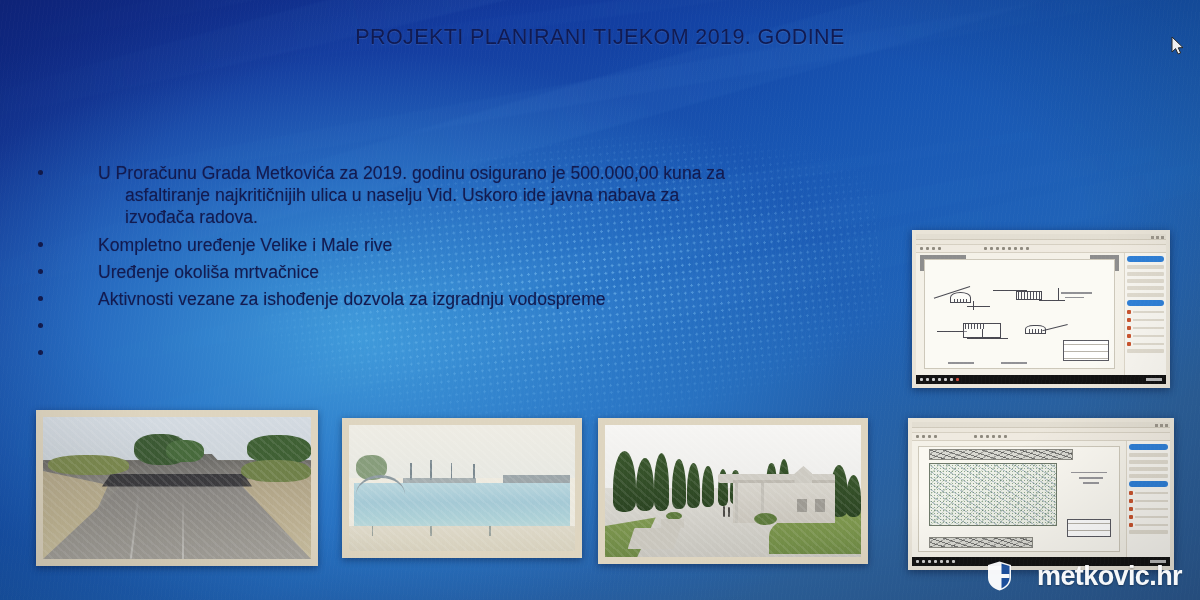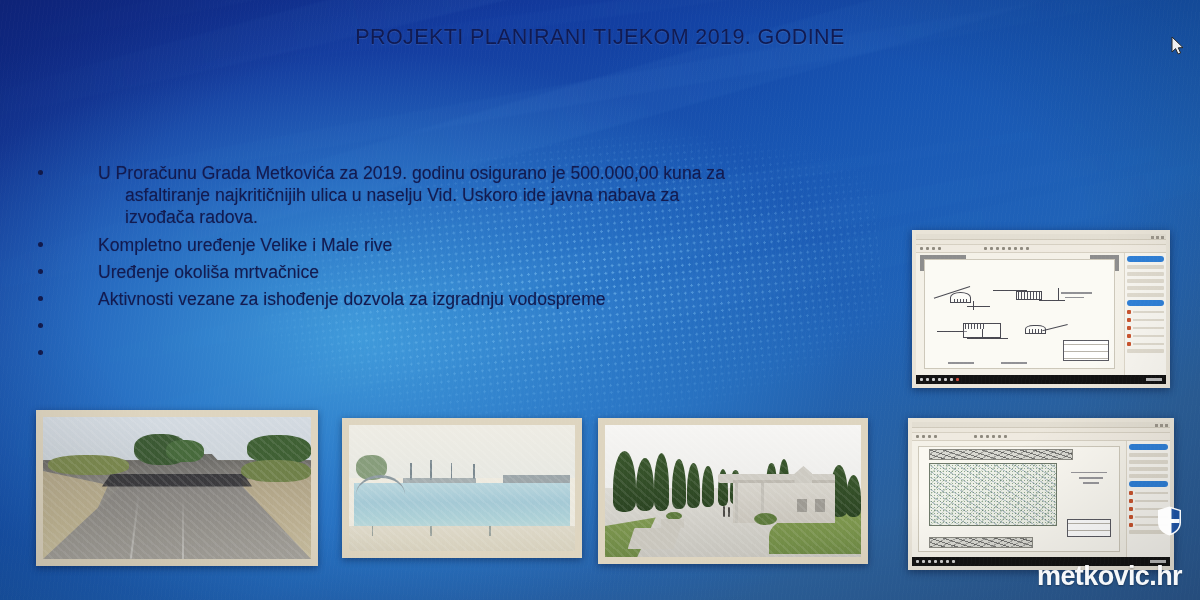--- a/index.html
+++ b/index.html
@@ -216,23 +216,22 @@
       repeating-linear-gradient(-30deg, rgba(60,60,60,.35) 0 1px, rgba(0,0,0,0) 1px 5px);
     border:1px solid #8a8a82;
   }
   .map-stamp { position:absolute; right:4%; bottom:14%; width:22%; height:17%; border:1px solid #5a5a62; background:#fff;
     background-image:repeating-linear-gradient(180deg, rgba(0,0,0,0) 0 3px, #b9b5ac 3px 3.6px); }
   .map-note { position:absolute; height:1.6px; background:#6d6d76; opacity:.7; }
 
   
   #watermark {
     position:absolute; right:18px; bottom:8px;
-    display:flex; align-items:flex-end; gap:25px;
+    display:flex; align-items:flex-start; gap:25px;
     opacity:.96;
-    flex-direction:column;
   }
   #watermark .shield { width:25px; height:30px; flex:none; }
   #watermark .wm-text {
     font-size:27px; font-weight:bold; color:#ffffff; letter-spacing:-0.6px;
     text-shadow:0 1px 2px rgba(0,0,0,.35);
   }
 
   
   #cursor { position:absolute; left:1171px; top:36px; width:14px; height:20px; }
 </style>

